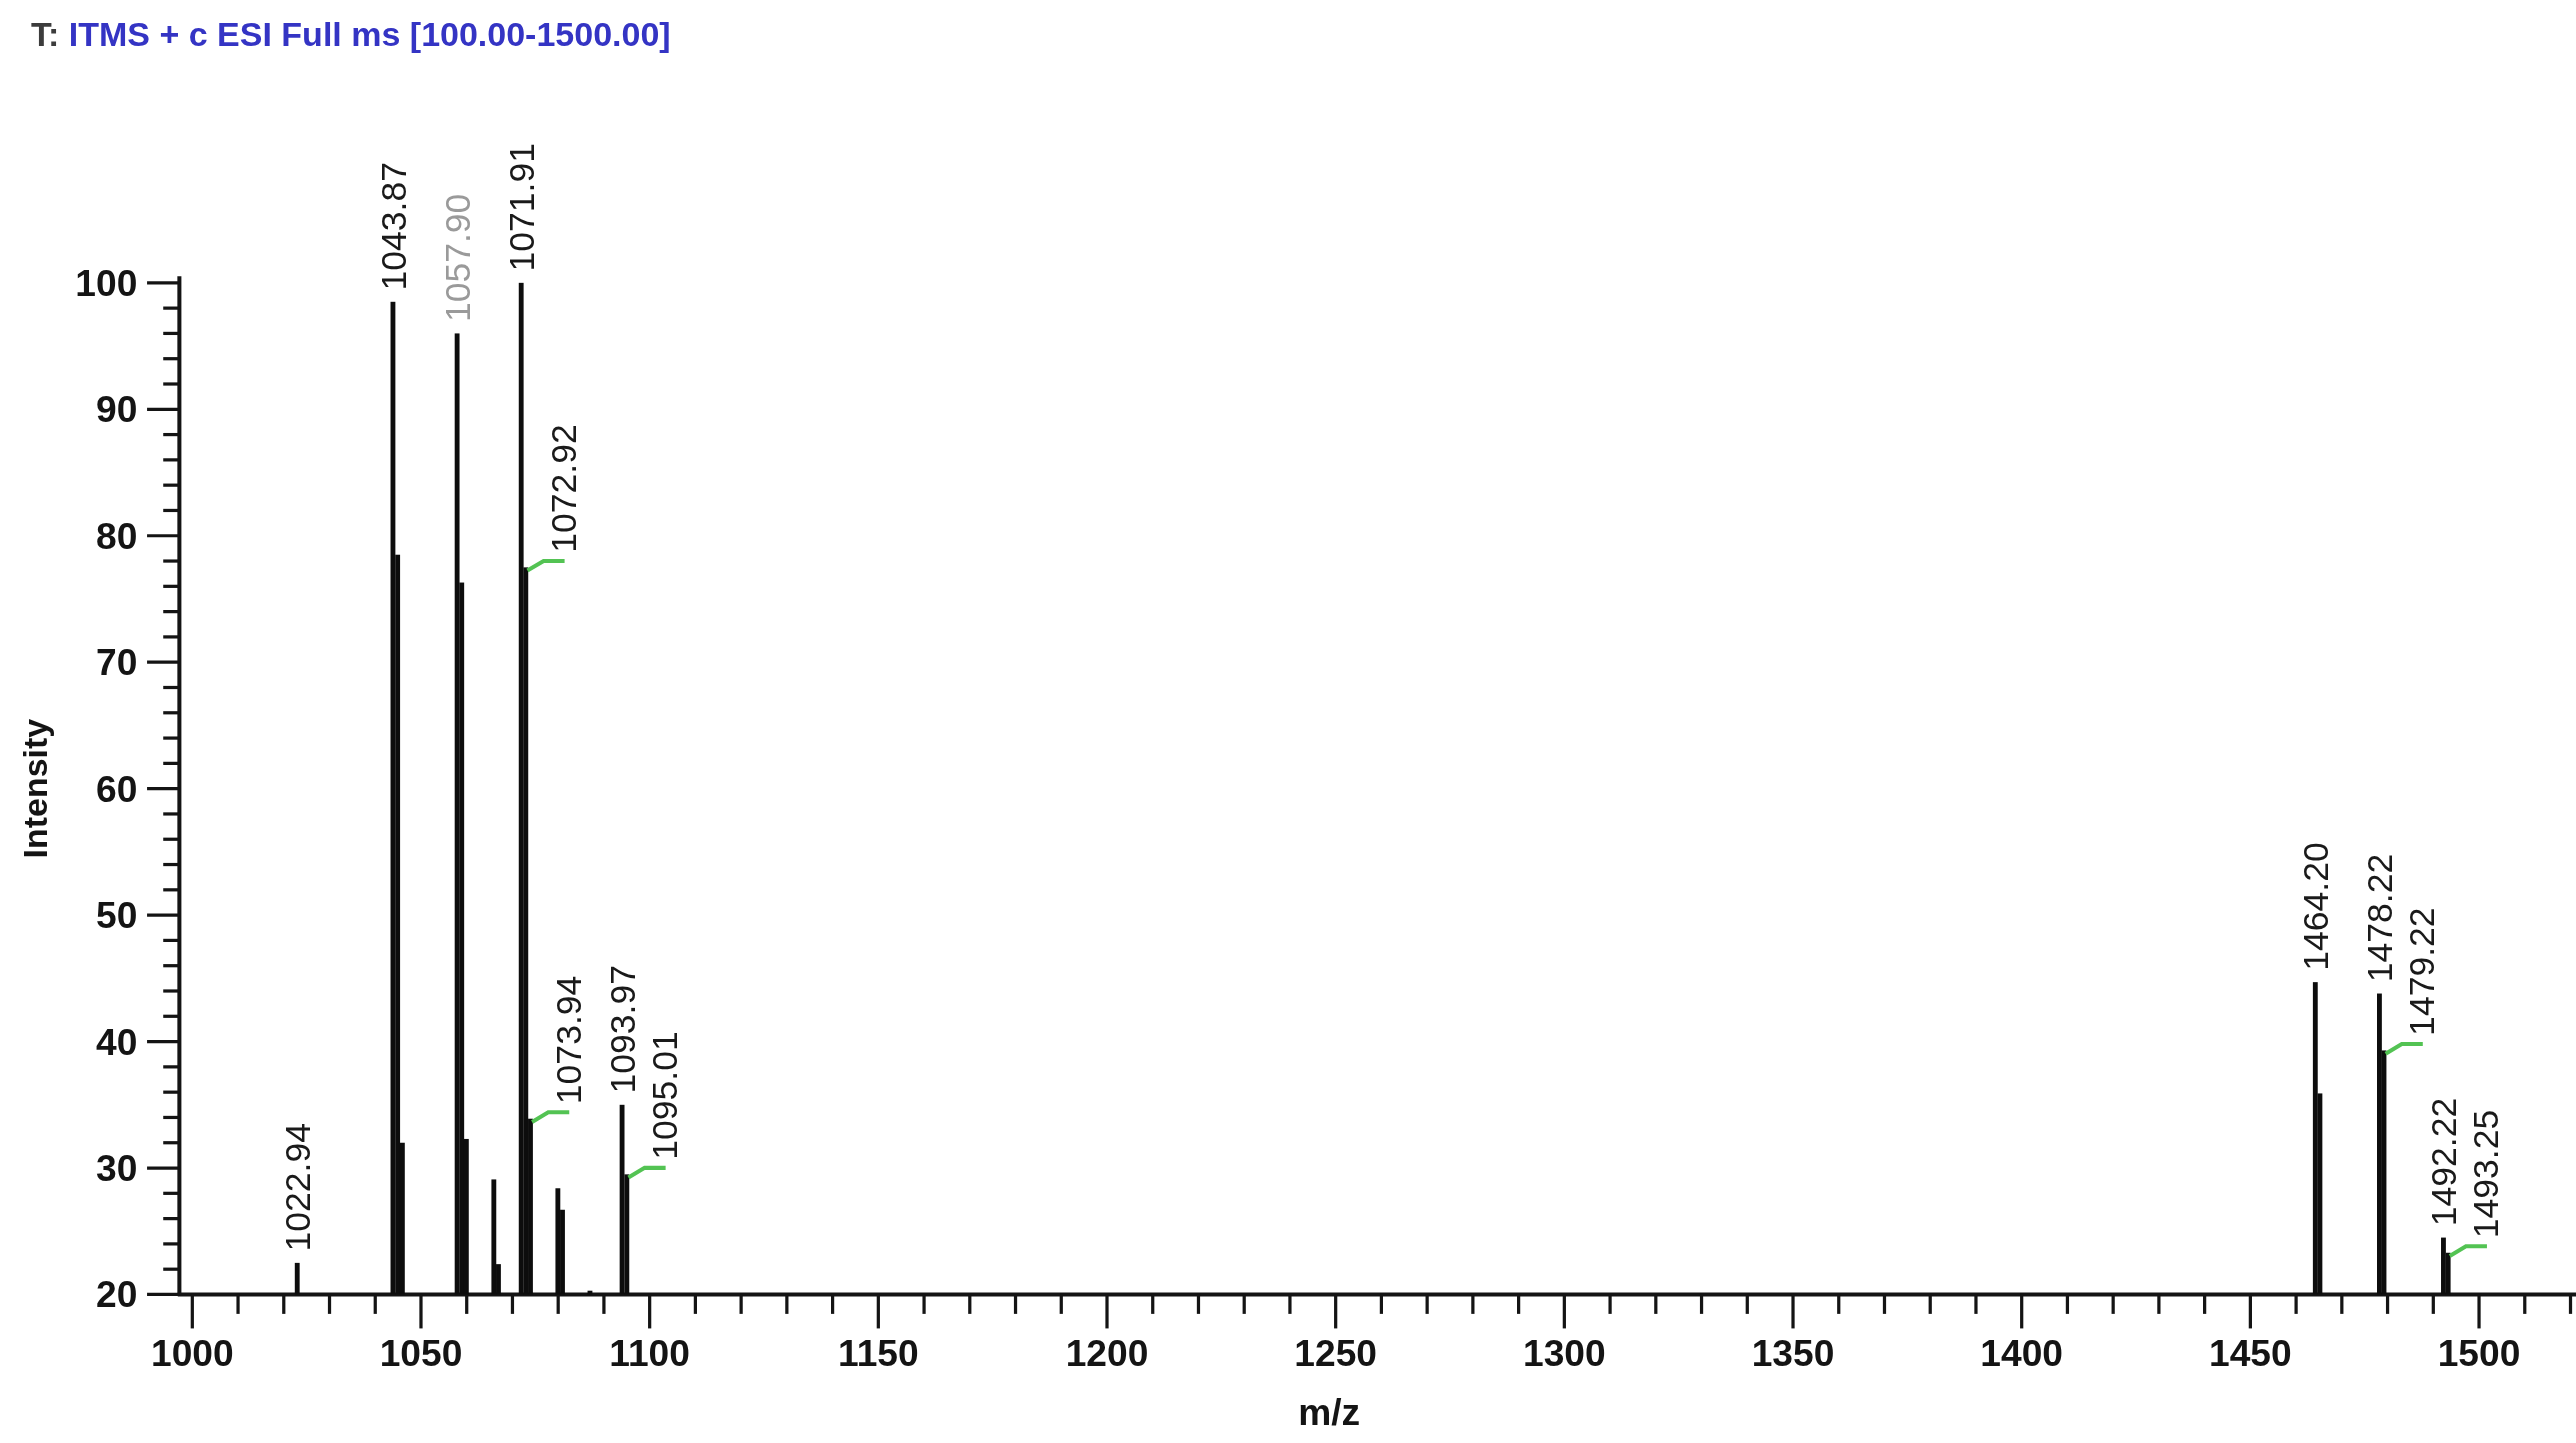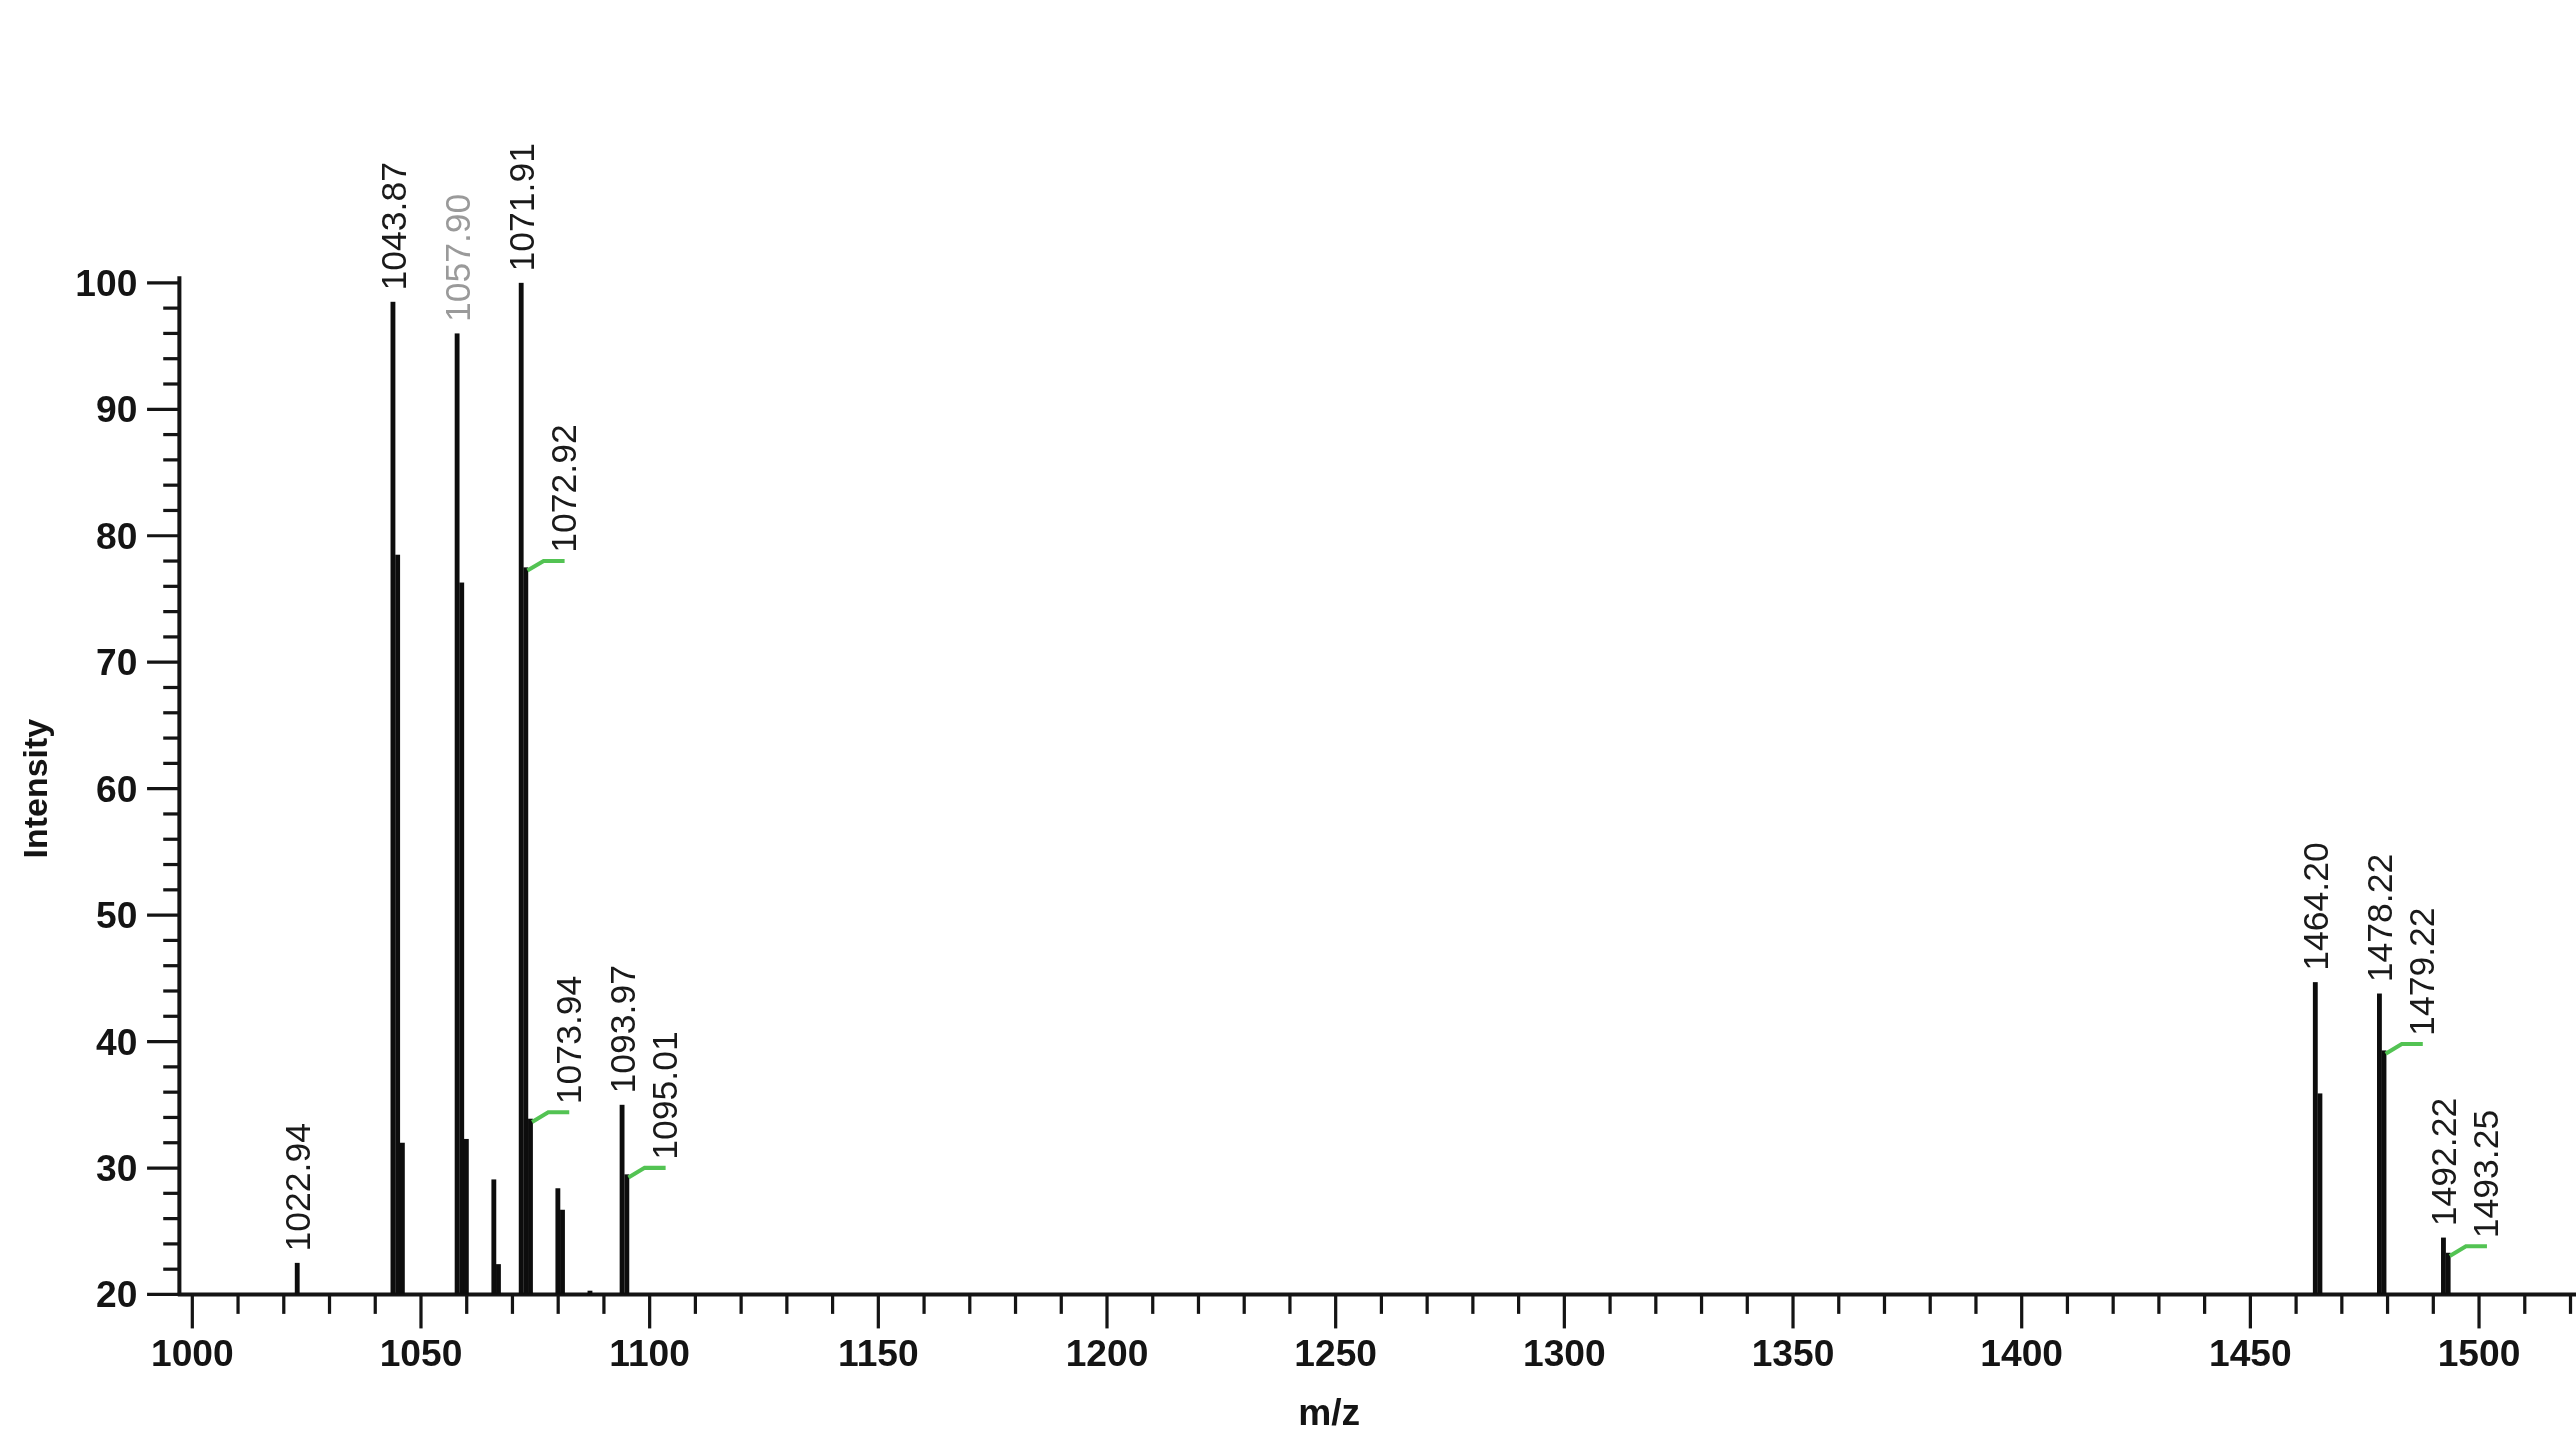--- a/index.html
+++ b/index.html
@@ -17,20 +17,21 @@
   }
   #scan-header .prefix{color:#3c3c3c;}
   #scan-header .filter{color:#3434c4;}
   #plot-svg{position:absolute;left:0;top:0;}
 </style>
 </head>
 <body>
 
 <div id="screen">
 
+  <div id="scan-header"><span class="prefix">T:</span><span class="filter"> ITMS + c ESI Full ms [100.00-1500.00]</span></div>
 
   <svg id="plot-svg" width="2576" height="1444" viewBox="0 0 3188 1787" xmlns="http://www.w3.org/2000/svg">
       <line x1="222" y1="342" x2="222" y2="1604" stroke="#141414" stroke-width="5"></line>
       <line x1="220" y1="1602" x2="3188" y2="1602" stroke="#141414" stroke-width="5"></line>
       <line x1="182" y1="1602" x2="222" y2="1602" stroke="#141414" stroke-width="4"></line>
       <line x1="202" y1="1570.7" x2="222" y2="1570.7" stroke="#141414" stroke-width="4"></line>
       <line x1="202" y1="1539.4" x2="222" y2="1539.4" stroke="#141414" stroke-width="4"></line>
       <line x1="202" y1="1508.1" x2="222" y2="1508.1" stroke="#141414" stroke-width="4"></line>
       <line x1="202" y1="1476.8" x2="222" y2="1476.8" stroke="#141414" stroke-width="4"></line>
       <line x1="182" y1="1445.5" x2="222" y2="1445.5" stroke="#141414" stroke-width="4"></line>

